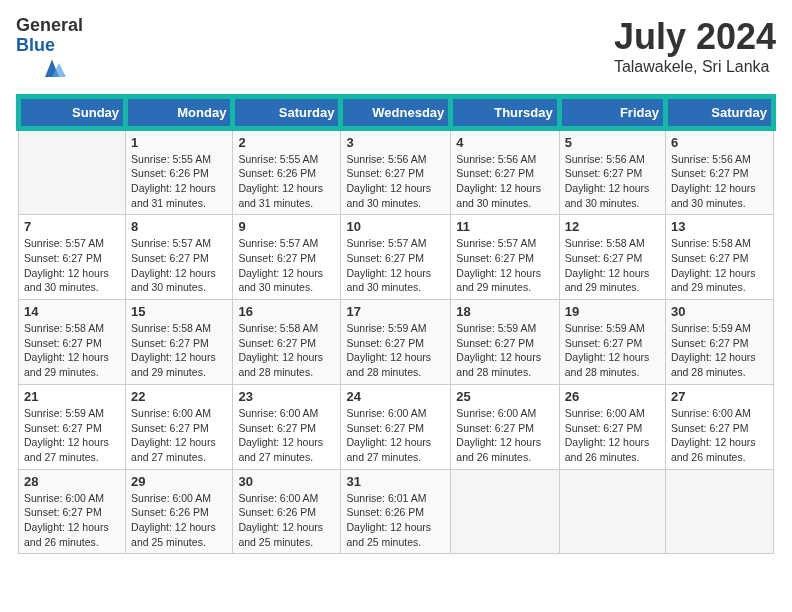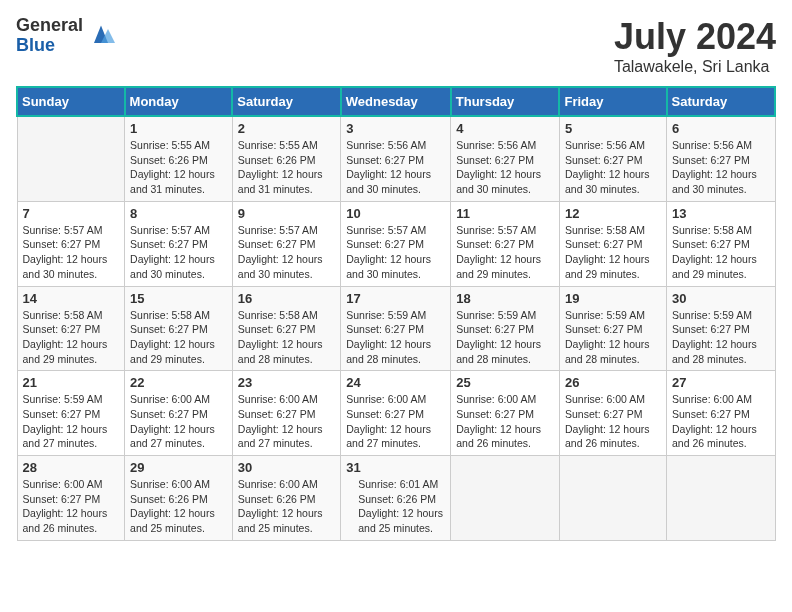--- a/index.html
+++ b/index.html
@@ -12,20 +12,21 @@
     }
     .header {
       display: flex;
       justify-content: space-between;
       align-items: flex-start;
       margin-bottom: 10px;
     }
     .logo {
       display: flex;
       align-items: center;
+      flex-direction: column;
     }
     .logo-text {
       display: flex;
       flex-direction: column;
       line-height: 1.1;
     }
     .logo-general {
       font-size: 18px;
       font-weight: bold;
       color: #333;
@@ -53,24 +54,24 @@
     }
     .calendar {
       width: 100%;
       border-collapse: collapse;
       font-size: 11px;
     }
     .calendar th {
       background-color: #2a6cb5;
       color: #fff;
       padding: 6px 4px;
-      text-align: left;
+      text-align: right;
       font-size: 13px;
       font-weight: bold;
-      border: 2px solid #14b8a6;
+      border: 5px solid #14b8a6;
     }
     .calendar td {
       border: 1px solid #ccc;
       vertical-align: top;
       padding: 4px 5px;
       width: 113px;
       height: 80px;
       background: #fff;
     }
     .calendar tr:nth-child(odd) td {
@@ -343,21 +344,21 @@
         </td>
         <td>
           <span class="day-number">30</span>
           <div class="day-info" style="white-space: pre-line;">Sunrise: 6:00 AM
 Sunset: 6:26 PM
 Daylight: 12 hours
 and 25 minutes.</div>
         </td>
         <td>
           <span class="day-number">31</span>
-          <div class="day-info" style="white-space: pre-line; margin-left: 12px;">Sunrise: 6:01 AM
+          <div class="day-info" style="white-space: pre-line;">Sunrise: 6:01 AM
 Sunset: 6:26 PM
 Daylight: 12 hours
 and 25 minutes.</div>
         </td>
         <td class="empty-cell"></td>
         <td class="empty-cell"></td>
         <td class="empty-cell"></td>
       </tr>
     </tbody>
 </table>

